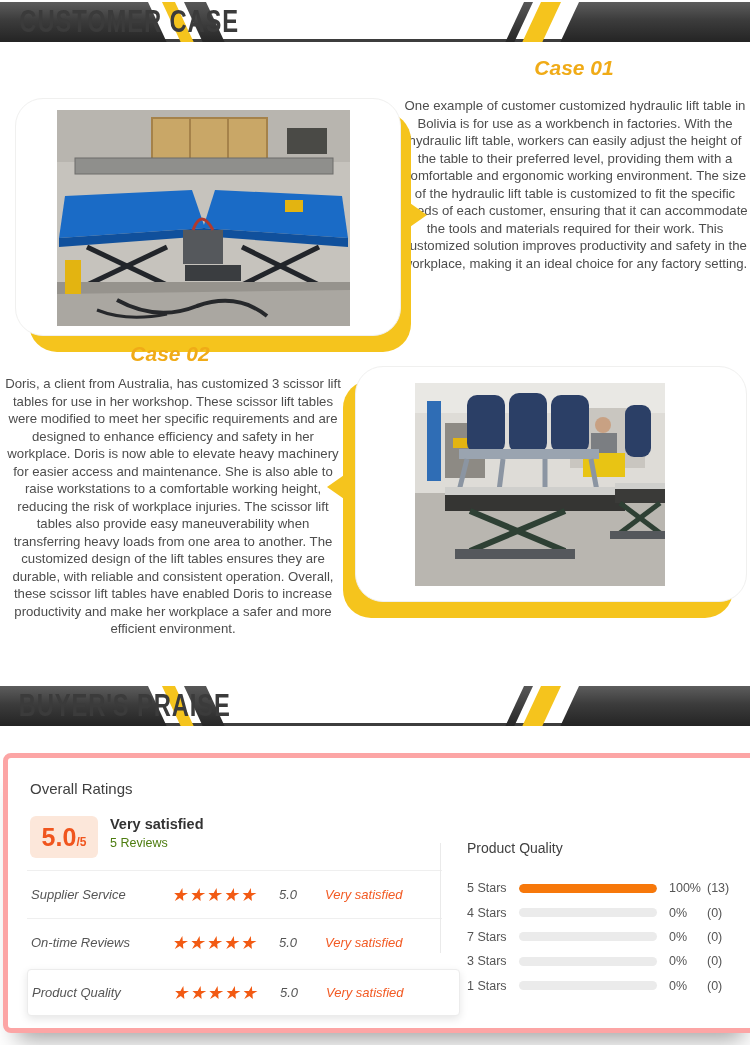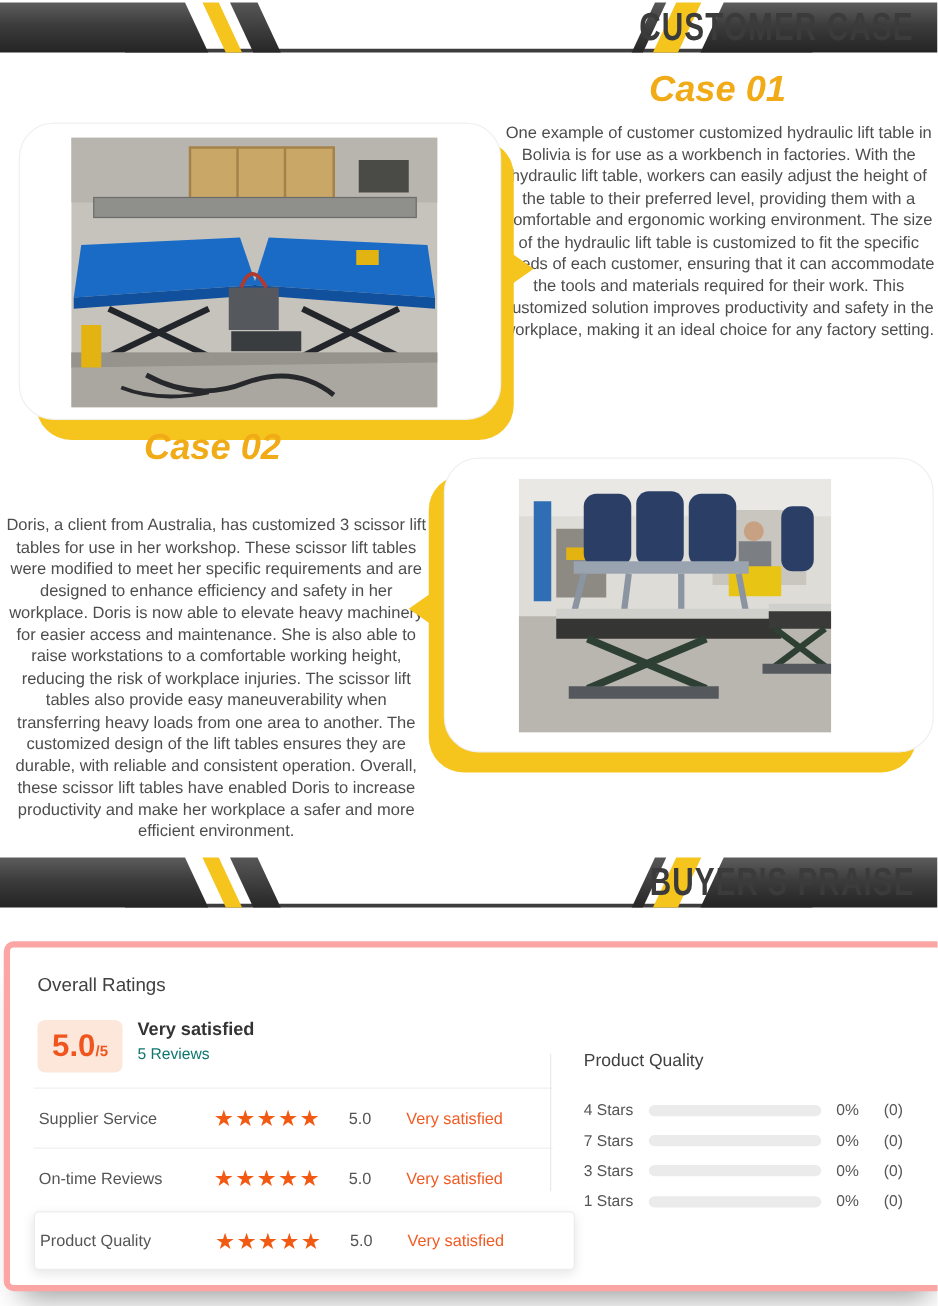--- a/index.html
+++ b/index.html
@@ -11,32 +11,32 @@
   .banner{position:absolute;left:0;width:750px;height:46px;overflow:hidden;}
   .banner .underline{position:absolute;left:100px;right:100px;top:39px;height:3px;background:#3d3d3d;z-index:0;}
   .banner .bar{position:absolute;top:2px;height:40px;background:linear-gradient(180deg,#5d5d5d 0%,#3c3c3c 45%,#242424 100%);z-index:1;}
   .banner .bar-left{left:-40px;width:188px;transform:skewX(25deg);transform-origin:0 0;}
   .banner .bar-right{left:579px;width:240px;transform:skewX(-25deg);transform-origin:0 0;}
   .banner .stripe{position:absolute;top:2px;height:40px;z-index:1;}
   .banner .y-left{left:162px;width:13px;background:#f5c41d;transform:skewX(25deg);transform-origin:0 0;}
   .banner .d-left{left:184px;width:22px;background:linear-gradient(180deg,#575757,#262626);transform:skewX(25deg);transform-origin:0 0;}
   .banner .d-right{left:524px;width:9px;background:linear-gradient(180deg,#575757,#262626);transform:skewX(-25deg);transform-origin:0 0;}
   .banner .y-right{left:541px;width:20px;background:#f5c41d;transform:skewX(-25deg);transform-origin:0 0;}
-  .banner .title{position:absolute;left:0;right:0;top:0;height:44px;line-height:44px;text-align:right;z-index:2;}
+  .banner .title{position:absolute;left:0;right:0;top:0;height:44px;line-height:44px;text-align:left;z-index:2;}
   .banner .title span{display:inline-block;font-size:28px;font-weight:900;color:#3b3b3b;letter-spacing:1px;transform:scale(0.85,1.12);}
   #banner-top{top:0;}
   #banner-bottom{top:684px;}
 
   
-  .case-title{position:absolute;font-size:29px;font-weight:bold;font-style:italic;color:#f0ab17;text-align:center;}
+  .case-title{position:absolute;font-size:21px;font-weight:bold;font-style:italic;color:#f0ab17;text-align:center;}
   #case1-title{left:400px;width:348px;top:56px;}
   #case2-title{left:0px;width:340px;top:342px;font-style:italic;}
   .case-text{position:absolute;font-size:13.2px;line-height:17.5px;color:#4d4d4d;text-align:center;}
   #case1-text{left:400px;width:350px;top:97px;}
-  #case2-text{left:5px;width:336px;top:375px;margin-top:36px;}
+  #case2-text{left:5px;width:336px;top:375px;}
 
   
   .bubble{position:absolute;}
   .bubble .shadow{position:absolute;background:#f5c41d;border-radius:28px;}
   .bubble .body{position:absolute;background:#ffffff;border:1px solid #f0f0ef;border-radius:28px;}
   .bubble .photo{position:absolute;}
   #bubble1{left:15px;top:98px;width:420px;height:260px;}
   #bubble1 .shadow{left:14px;top:14px;width:382px;height:240px;}
   #bubble1 .body{left:0;top:0;width:384px;height:236px;}
   #bubble1 .arrow{position:absolute;left:392px;top:103px;width:0;height:0;border-top:14px solid transparent;border-bottom:14px solid transparent;border-left:20px solid #f5c41d;}
@@ -53,23 +53,23 @@
     background:#fff;border:5px solid #fca5a5;border-radius:8px;
     box-shadow:0 20px 22px -14px rgba(0,0,0,0.38);
   }
   .overall-heading{position:absolute;left:22px;top:22px;font-size:15px;color:#404040;}
   .score-badge{position:absolute;left:22px;top:58px;width:68px;height:42px;background:#fce7da;border-radius:6px;
     display:flex;align-items:baseline;justify-content:center;padding-top:0;}
   .score-badge .big{font-size:25px;font-weight:bold;color:#f0551e;line-height:42px;}
   .score-badge .suffix{font-size:12px;font-weight:bold;color:#f0551e;}
   .summary-block{position:absolute;left:102px;top:58px;}
   .summary-block .summary{font-size:14.5px;font-weight:bold;color:#333;}
-  .summary-block .reviews{font-size:12.5px;color:#0f766e;margin-top:4px;}
-
-  .rating-rows{position:absolute;left:19px;top:112px;width:415px;}
+  .summary-block .reviews{font-size:12.5px;color:#4d7c0f;margin-top:4px;}
+
+  .rating-rows{position:absolute;left:19px;top:112px;width:415px;font-style:italic;}
   .rating-row{height:47px;display:flex;align-items:center;border-top:1px solid #efefef;}
   .rating-row .rlabel{width:140px;font-size:13px;color:#555;padding-left:4px;}
   .rating-row .stars{width:108px;font-size:18px;color:#f25a13;letter-spacing:1px;line-height:1;}
   .rating-row .rscore{width:46px;font-size:13px;color:#555;}
   .rating-row .remark{font-size:13px;color:#f25a23;}
   .rating-row.selected{
     border:1px solid #ececec;border-radius:4px;background:#fff;
     box-shadow:0 3px 9px rgba(0,0,0,0.10);
     width:431px;margin-top:3px;height:45px;
   }
@@ -218,20 +218,28 @@
       <span class="remark">Very satisfied</span>
     </div>
   </div>
 
   <div class="v-divider"></div>
 
   <div class="breakdown">
     <div class="bheading">Product Quality</div>
 
     <div class="bar-row">
+      <span class="blabel">5 Stars</span>
+      <span class="bar-track">
+          <span class="bar-fill" style="display: block; width: 100%;"></span>
+        </span>
+      <span class="pct">100%</span>
+      <span class="cnt">(13)</span>
+    </div>
+    <div class="bar-row">
       <span class="blabel">4 Stars</span>
       <span class="bar-track">
           <span class="bar-fill" style="display: block; width: 0%;"></span>
         </span>
       <span class="pct">0%</span>
       <span class="cnt">(0)</span>
     </div>
     <div class="bar-row">
       <span class="blabel">7 Stars</span>
       <span class="bar-track">

